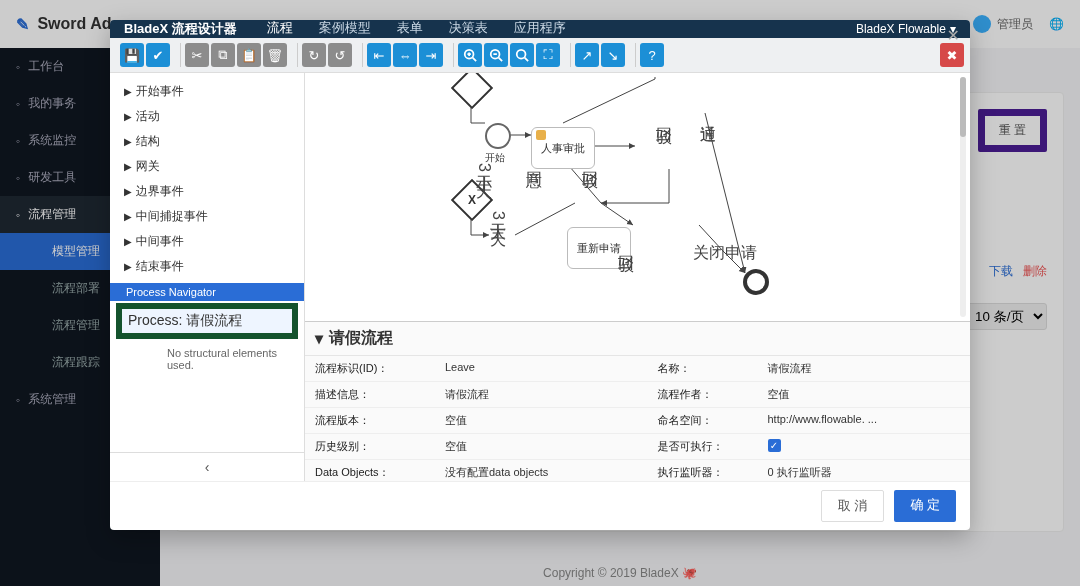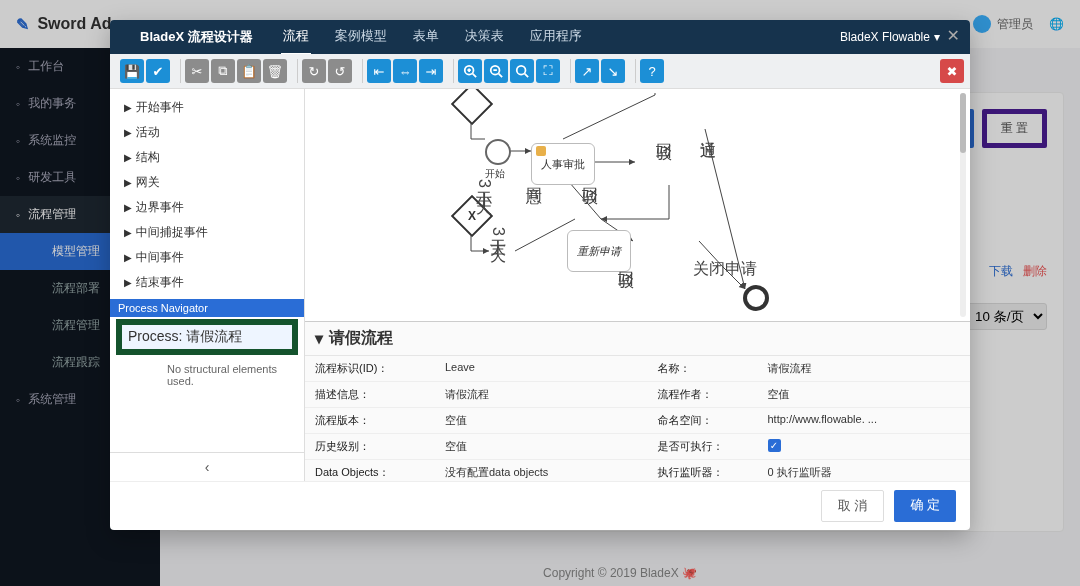--- a/index.html
+++ b/index.html
@@ -16,54 +16,54 @@
   .sidebar-bg .s-item.active { background: #1e2833; color: #fff; }
   .sidebar-bg .s-item.sub { padding-left: 52px; color: #9aa; }
   .sidebar-bg .s-item.sub.sel { background: #2a6dd6; color: #fff; }
 
   .content-bg { position: absolute; top: 48px; left: 160px; right: 0; bottom: 0; background: #f5f6f8; }
   .content-bg .tabbar { height: 36px; display:flex; align-items:center; padding:0 12px; gap:8px; color:#666;}
   .content-bg .bg-card { margin: 8px 16px; background:#fff; border:1px solid #eee; border-radius:4px; padding:16px; height:440px; position:relative;}
   .bg-card .topbtns { position:absolute; top:16px; right:16px; display:flex; gap:8px;}
   .bg-card .btn { padding:6px 14px; border-radius:2px; font-size:12px; }
   .bg-card .btn.primary { background:#2a6dd6; color:#fff; }
-  .bg-card .btn.default { background:#fff; border:5px solid #4c1d95; color:#555; }
+  .bg-card .btn.default { background:#fff; border:7px solid #4c1d95; color:#555; }
   .bg-card .links { position:absolute; top:170px; right:16px; display:flex; gap:10px; font-size:12px;}
   .bg-card .links .lk-blue{color:#2a6dd6;}
   .bg-card .links .lk-red{color:#e55;font-family:Liberation Serif, serif;}
   .bg-card .pager { position:absolute; top:210px; right:16px; }
   .bg-card .pager select{padding:4px 6px; border:1px solid #ddd; border-radius:3px;}
   .footer-bg { position:absolute; bottom:6px; left:50%; transform:translateX(-50%); color:#888; font-size:12px;}
 
   
   .mask { position: absolute; inset: 0; background: rgba(0,0,0,0.2); }
   .modal { position: absolute; top: 20px; left: 110px; width: 860px; height: 510px; background: #fff; border-radius: 4px; box-shadow: 0 8px 24px rgba(0,0,0,.25); display: flex; flex-direction: column; overflow: hidden; }
   .modal .close-x { position:absolute; top:6px; right:10px; color:#aaa; font-size:16px; cursor:pointer; z-index:5;}
 
-  .m-header { background: #16334d; color: #fff; display: flex; align-items: center; height: 34px; padding: 0 30px; font-size: 13px; }
+  .m-header { background: #16334d; color: #fff; display: flex; align-items: center; height: 18px; padding: 0 14px; font-size: 13px; }
   .m-header .h-title { font-weight: 600; margin-right: 28px; }
   .m-header .h-tabs { display: flex; gap: 22px; }
   .m-header .h-tab { padding: 8px 2px; cursor: pointer; color:#c9d7e3;}
   .m-header .h-tab.active { color: #fff; border-bottom: 2px solid #fff; }
   .m-header .h-right { margin-left: auto; display:flex; align-items:center; gap:4px; font-size:12px;}
 
   .m-toolbar { background: #eef0f2; padding: 5px 6px; display: flex; align-items: center; gap: 6px; border-bottom:1px solid #ddd;}
   .tb-group { display: flex; gap: 2px; padding: 0 4px; }
   .tb-group + .tb-group { border-left: 1px solid #ccc; }
   .tb-btn { width: 24px; height: 24px; background: #1c8fd6; color: #fff; border-radius: 3px; display: flex; align-items: center; justify-content: center; font-size: 13px; cursor: pointer; }
   .tb-btn.grey { background: #8c8c8c; }
   .tb-btn.danger { background:#d64949; margin-left:auto;}
   .tb-btn svg { width: 14px; height: 14px; fill: currentColor; }
 
   .m-body { flex: 1; display: flex; overflow: hidden; }
   .left-col { width: 195px; border-right: 1px solid #ddd; display:flex; flex-direction:column; }
   .palette { flex: 0 0 auto; overflow:auto; padding: 6px 0 4px; max-height:210px;}
   .palette .p-item { padding: 4px 14px; font-size: 12px; cursor:pointer; display:flex; align-items:center; gap:4px;}
   .palette .p-item .caret{font-size:10px;}
-  .nav-head { background:#2a6dd6; color:#fff; padding:3px 8px; font-size:11px;}
+  .nav-head { background:#2a6dd6; color:#fff; padding:3px 16px; font-size:11px;}
   .nav-sel { border:6px solid #14532d; background:#eef5ff; margin:2px 6px; padding:3px 6px; font-size:14px;}
   .nav-note { padding:6px 10px; font-size:11px; color:#666; flex:1;margin-left:47px;}
   .collapse-bar { border-top:1px solid #ddd; text-align:center; padding:6px 0; font-size:14px; color:#555; cursor:pointer;}
 
   .canvas-col { flex:1; display:flex; flex-direction:column; position:relative;}
   .canvas { flex:1; position:relative; overflow:hidden; background:#fff;}
   .canvas .scroll-track{position:absolute; top:4px; right:4px; bottom:4px; width:6px; background:#eee; border-radius:3px;}
   .canvas .scroll-thumb{position:absolute; top:4px; right:4px; height:60px; width:6px; background:#bbb; border-radius:3px;}
 
   
@@ -293,21 +293,21 @@
           <path d="M400 40 L440 200" fill="none" stroke="#444" marker-end="url(#arr)"></path>
         </svg>
 
         <div class="diag start-ev" style="left:180px; top:50px;"></div>
         <div class="diag" style="left:180px; top:78px; font-size:10px;">开始</div>
 
         <div class="diag task" style="left:226px; top:54px;">
             <span class="usr"></span>
             <span>人事审批</span>
           </div>
-        <div class="diag task" style="left:262px; top:99px;font-style:italic;">
+        <div class="diag task" style="left:262px; top:112px;">
             <span>重新申请</span>
           </div>
 
         <div class="diag gateway" style="left:152px; top:0px;"></div>
         <div class="diag gateway" style="left:152px; top:112px;">
             <span>X</span>
           </div>
         <div class="diag end-ev" style="left:438px; top:196px;"></div>
 
         <div class="edge-lbl v" style="left:168px; top:90px;">小于3天</div>

